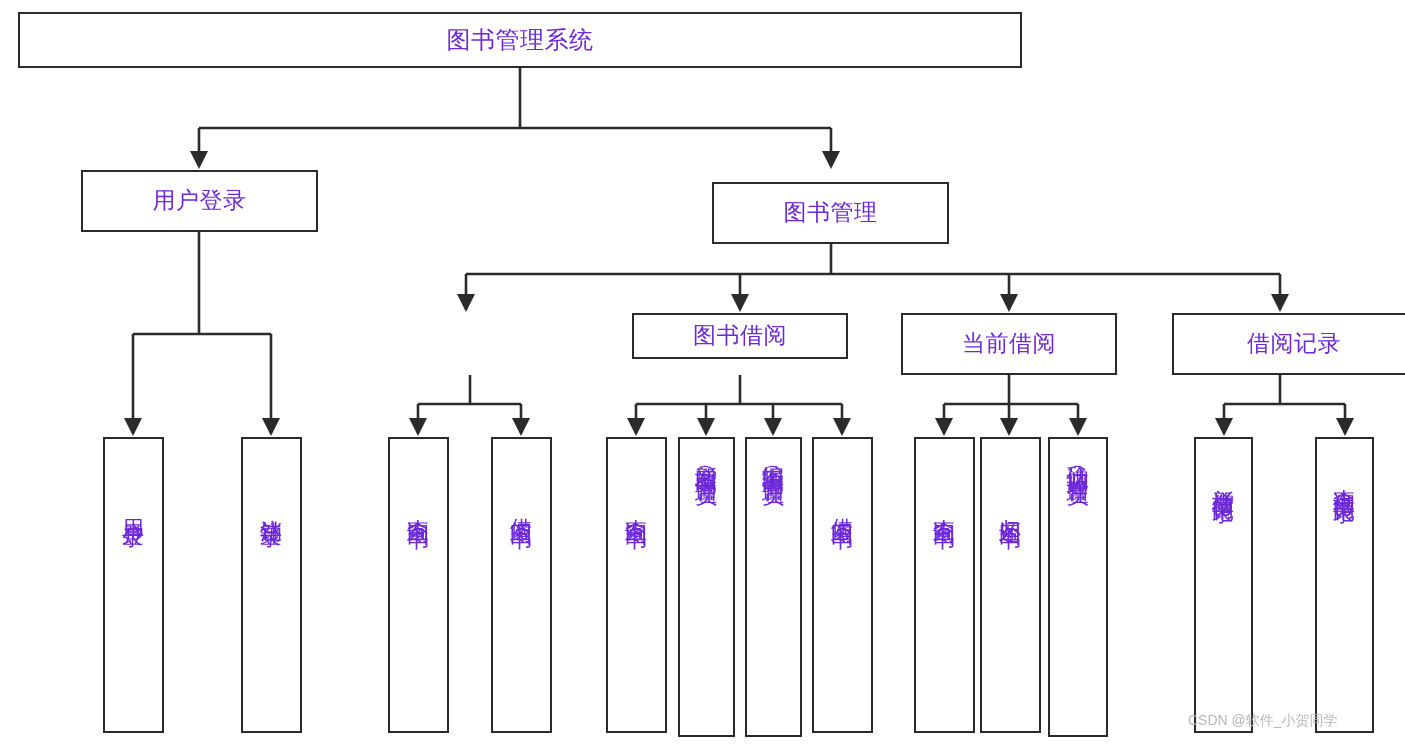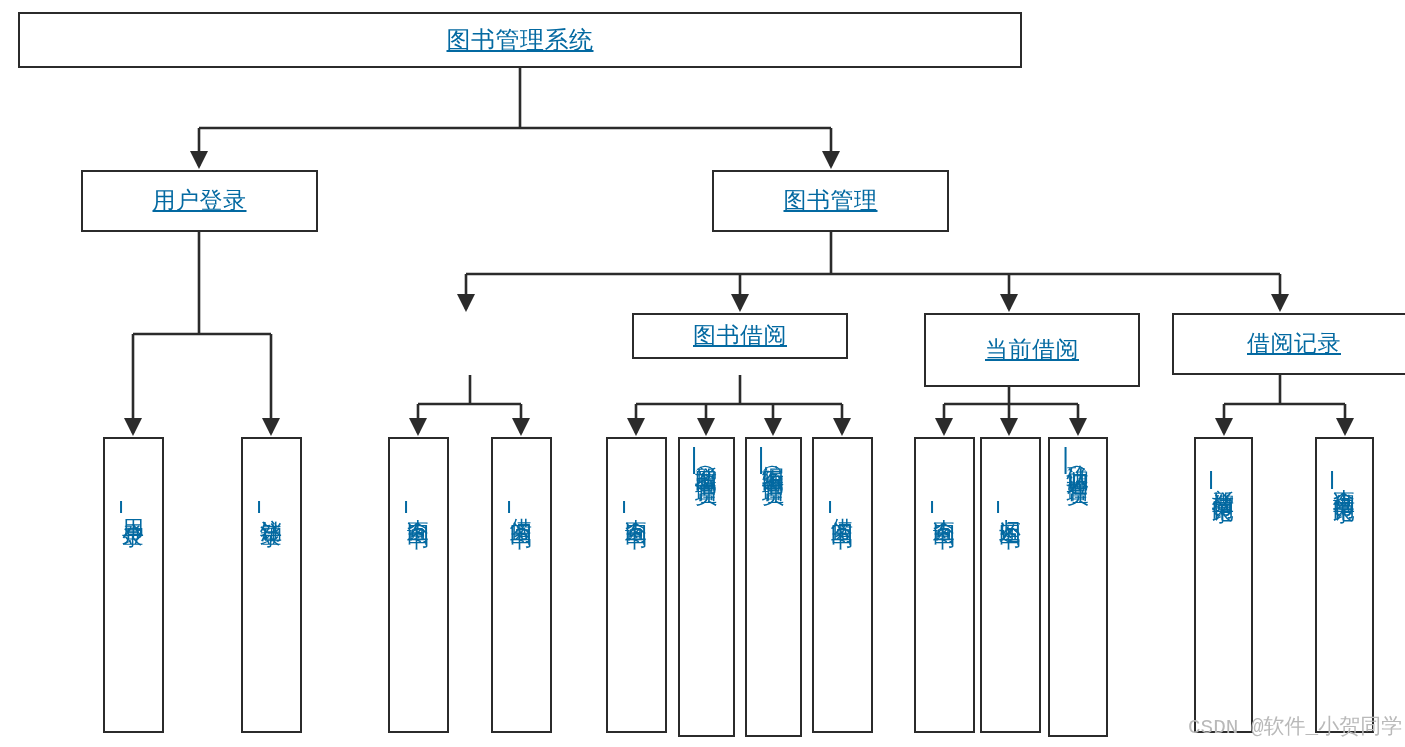--- a/index.html
+++ b/index.html
@@ -35,24 +35,23 @@
     background: #ffffff;
     display: flex;
     align-items: center;
     justify-content: center;
     color: #3d3d3d;
     z-index: 2;
   }
   .node .label {
     display: block;
     text-align: center;
-    color: #0369a1;
+    color: #6d28d9;
     line-height: 1.18;
     letter-spacing: 0.5px;
-    text-decoration: underline;
   }
   
   .node.horiz .label {
     font-size: 23px;
     white-space: nowrap;
   }
   .node.root .label {
     font-size: 24px;
   }
   
@@ -75,25 +74,25 @@
   .node.vert.mid .label {
     margin-top: 26px;
   }
   .node.vert.tall .label {
     margin-top: 2px;
   }
   #watermark {
     position: absolute;
     left: 1188px;
     top: 712px;
-    font-size: 21px;
+    font-size: 14px;
     color: #b9b9b9;
     white-space: nowrap;
     z-index: 3;
-    font-family: Liberation Mono, monospace;
+    font-family: Liberation Sans, sans-serif;
   }
 </style>
 </head>
 <body>
 
 <div id="diagram">
 
   <svg id="edges" viewBox="0 0 1405 747" width="1405" height="747" xmlns="http://www.w3.org/2000/svg">
     <defs>
       <marker id="arrow" viewBox="0 0 12 12" refX="10" refY="6" markerWidth="7" markerHeight="7" orient="auto-start-reverse">
@@ -144,28 +143,28 @@
     </g>
   </svg>
 
   <div class="node horiz root" style="left:18px; top:12px; width:1004px; height:56px;">
     <span class="label">图书管理系统</span>
   </div>
 
   <div class="node horiz" style="left:81px; top:170px; width:237px; height:62px;">
     <span class="label">用户登录</span>
   </div>
-  <div class="node horiz" style="left:712px; top:170px; width:237px; height:62px;">
+  <div class="node horiz" style="left:712px; top:182px; width:237px; height:62px;">
     <span class="label">图书管理</span>
   </div>
 
   <div class="node horiz" style="left:632px; top:313px; width:216px; height:46px;">
     <span class="label">图书借阅</span>
   </div>
-  <div class="node horiz" style="left:924px; top:313px; width:216px; height:74px;">
+  <div class="node horiz" style="left:901px; top:313px; width:216px; height:62px;">
     <span class="label">当前借阅</span>
   </div>
   <div class="node horiz" style="left:1172px; top:313px; width:244px; height:62px;">
     <span class="label">借阅记录</span>
   </div>
 
   <div class="node vert short" style="left:103px; top:437px; width:61px; height:296px;">
     <span class="label">用户登录</span>
   </div>
   <div class="node vert short" style="left:241px; top:437px; width:61px; height:296px;">

